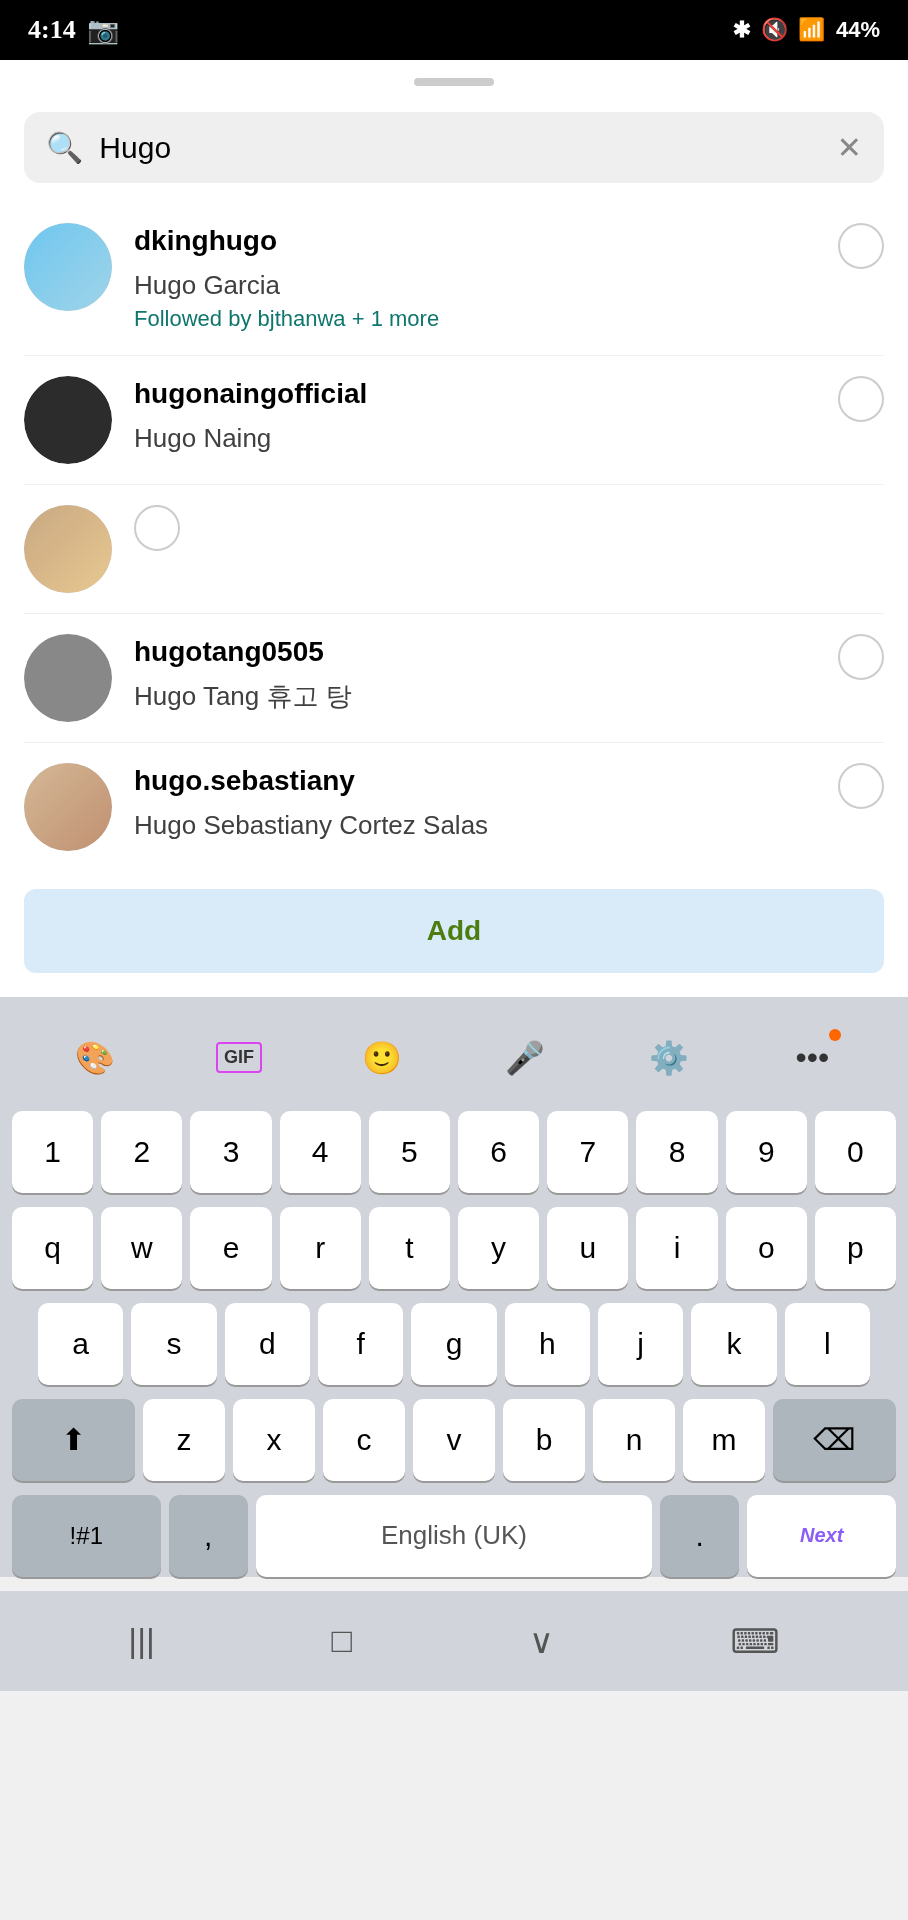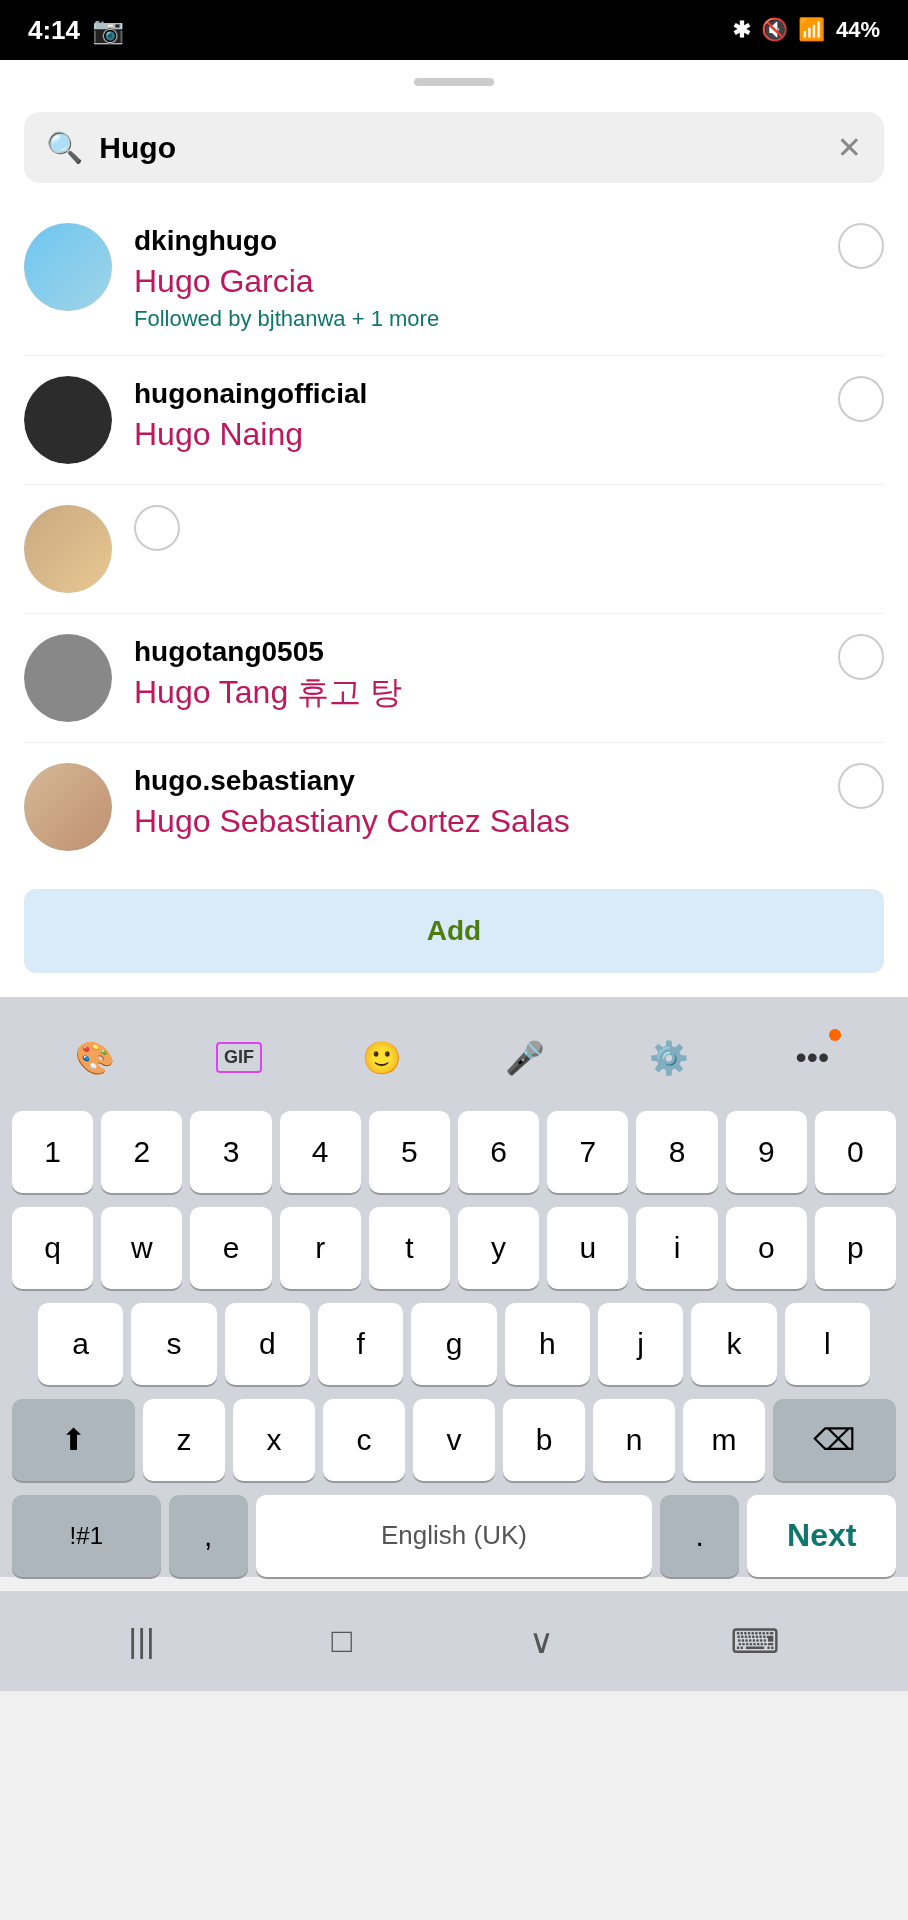--- a/index.html
+++ b/index.html
@@ -17,21 +17,21 @@
       background: #000;
       color: #fff;
       height: 60px;
       display: flex;
       align-items: center;
       justify-content: space-between;
       padding: 0 28px;
       font-size: 26px;
       font-weight: 600;
     }
-    .status-left { display: flex; align-items: center; gap: 12px; }
+    .status-left { display: flex; align-items: center; gap: 12px; font-family: Liberation Serif, serif; }
     .status-right { display: flex; align-items: center; gap: 10px; font-size: 22px; }
 
     
     .drag-handle-area {
       background: #fff;
       display: flex;
       justify-content: center;
       padding: 18px 0 10px;
     }
     .drag-handle {
@@ -58,21 +58,20 @@
       color: #888;
       font-size: 30px;
     }
     .search-input {
       flex: 1;
       border: none;
       background: transparent;
       font-size: 30px;
       color: #000;
       outline: none;
-      font-weight: bold;
     }
     .clear-btn {
       color: #888;
       font-size: 30px;
       cursor: pointer;
       font-weight: 300;
     }
 
     
     .user-list {
@@ -107,23 +106,24 @@
       font-weight: bold;
     }
     .user-info { flex: 1; }
     .username {
       font-size: 28px;
       font-weight: 600;
       color: #000;
       line-height: 1.3;
     }
     .display-name {
-      font-size: 32px;
-      color: #be185d;
+      font-size: 26px;
+      color: #404040;
       line-height: 1.4;
+      margin-top: 8px;
     }
     .followed-by {
       font-size: 22px;
       color: #0f766e;
       line-height: 1.4;
     }
     .select-circle {
       width: 46px;
       height: 46px;
       border-radius: 50%;
@@ -217,23 +217,24 @@
       background: #adb5bd;
       color: #000;
     }
     .key.space-key {
       flex: 4;
       font-size: 26px;
       color: #555;
     }
     .key.action-key {
       flex: 1.5;
-      font-size: 32px;
-      color: #0f766e;
+      font-size: 20px;
+      color: #8b5cf6;
       font-weight: 600;
+      font-style: italic;
     }
     .key.symbol-key {
       flex: 1.5;
       font-size: 24px;
     }
     .key.comma-key {
       flex: 0.8;
     }
     .key.period-key {
       flex: 0.8;

